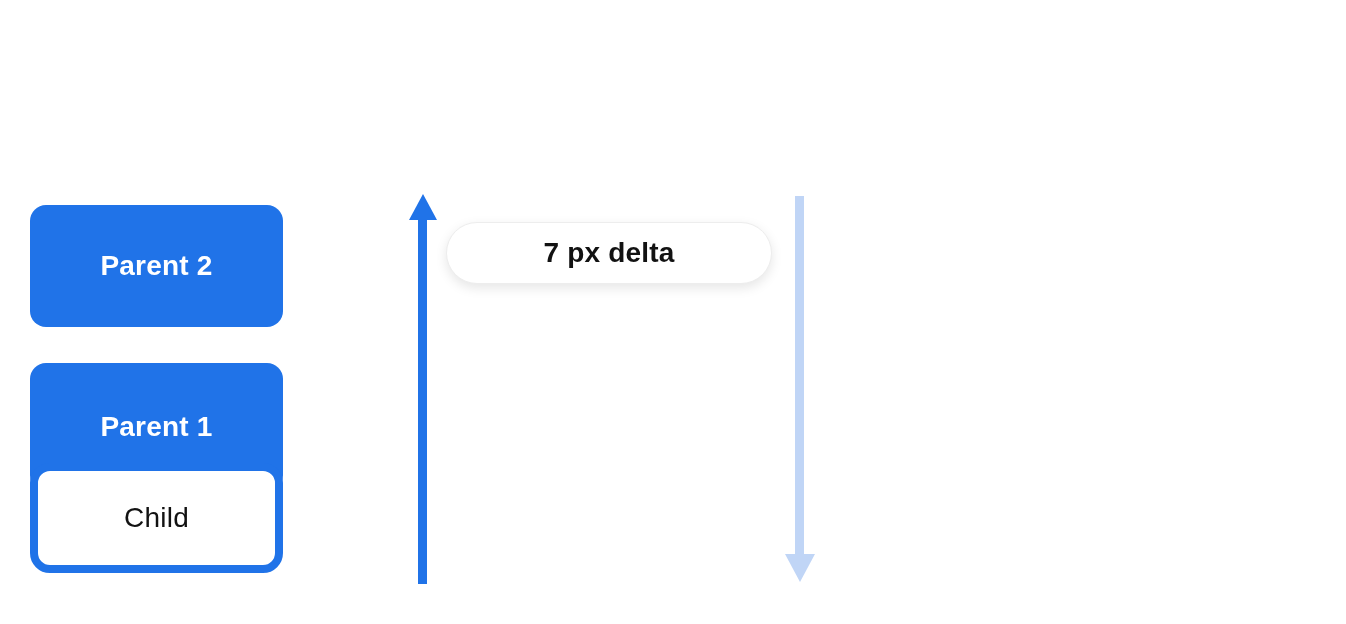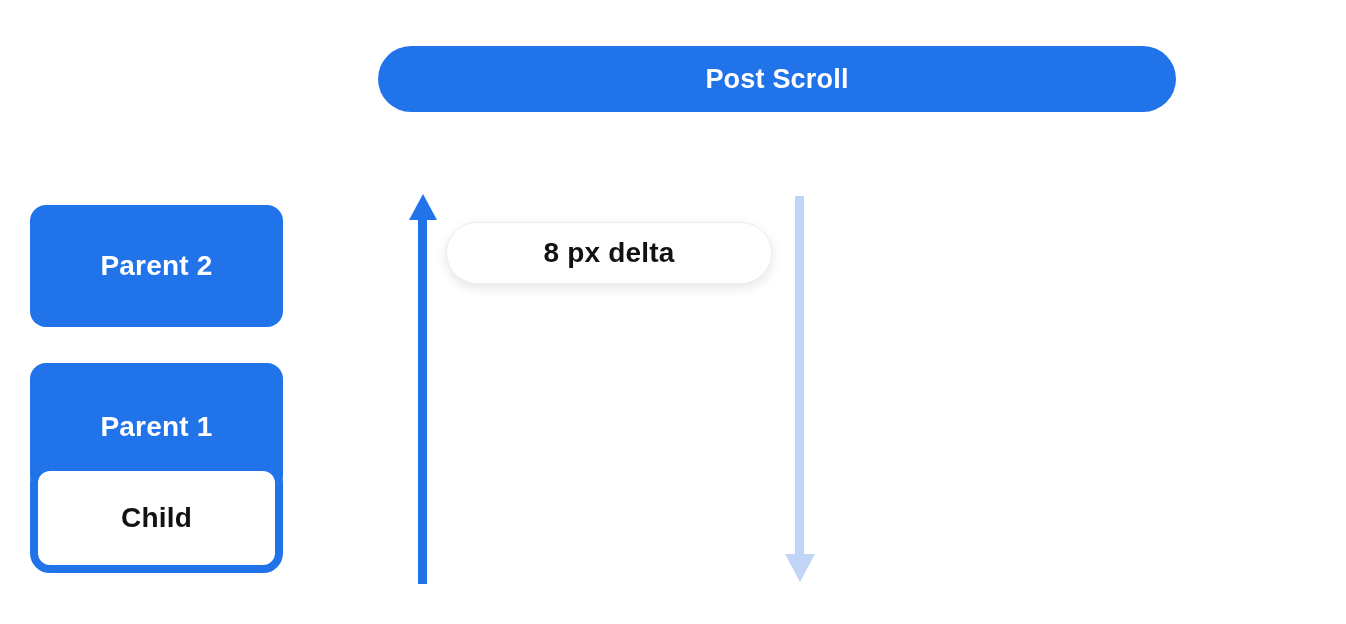--- a/index.html
+++ b/index.html
@@ -33,21 +33,21 @@
     display:flex;align-items:center;justify-content:center;
     font-weight:700;font-size:28px;letter-spacing:0.2px;
   }
   .node.filled{
     background:var(--primary-blue);color:var(--text-on-blue);border-radius:16px;
   }
   .node-parent-2{top:190px;height:122px;margin-top:15px;}
   .node-parent-1{top:327px;height:128px;margin-top:36px;}
   .node.outlined{
     top:463px;height:110px;background:#ffffff;color:var(--text-dark);
-    border:8px solid var(--primary-blue);border-radius:20px;font-weight:700;
+    border:8px solid var(--primary-blue);border-radius:20px;font-weight:400;
   }
   .delta-pill{
     left:446px;top:222px;width:326px;height:62px;border-radius:31px;
     background:#ffffff;color:var(--text-dark);font-size:28px;
     border:1px solid var(--pill-border);
     box-shadow:0 4px 12px rgba(0,0,0,0.10);
   }
   .dispatch-pill{
     left:446px;top:496px;width:328px;height:62px;border-radius:31px;
     background:var(--primary-blue);color:var(--text-on-blue);font-size:28px;
@@ -68,43 +68,40 @@
     left:0;top:358px;
     border-left:15px solid transparent;border-right:15px solid transparent;
     border-top:28px solid var(--light-blue);
   }
 </style>
 </head>
 <body>
 
 <div class="canvas">
 
-  <div class="pill header-pill">
-    <span>Post Scroll</span>
-  </div>
 
   <div class="node filled node-parent-2">
     <span>Parent 2</span>
   </div>
 
   <div class="node filled node-parent-1">
     <span>Parent 1</span>
   </div>
 
   <div class="node outlined">
     <span>Child</span>
   </div>
 
   <div class="arrow arrow-up">
     <div class="head"></div>
     <div class="shaft"></div>
   </div>
 
   <div class="pill delta-pill">
-    <span>8 px delta</span>
+    <span>7 px delta</span>
   </div>
 
 
   <div class="arrow arrow-down">
     <div class="shaft"></div>
     <div class="head"></div>
   </div>
 
 </div>
 

